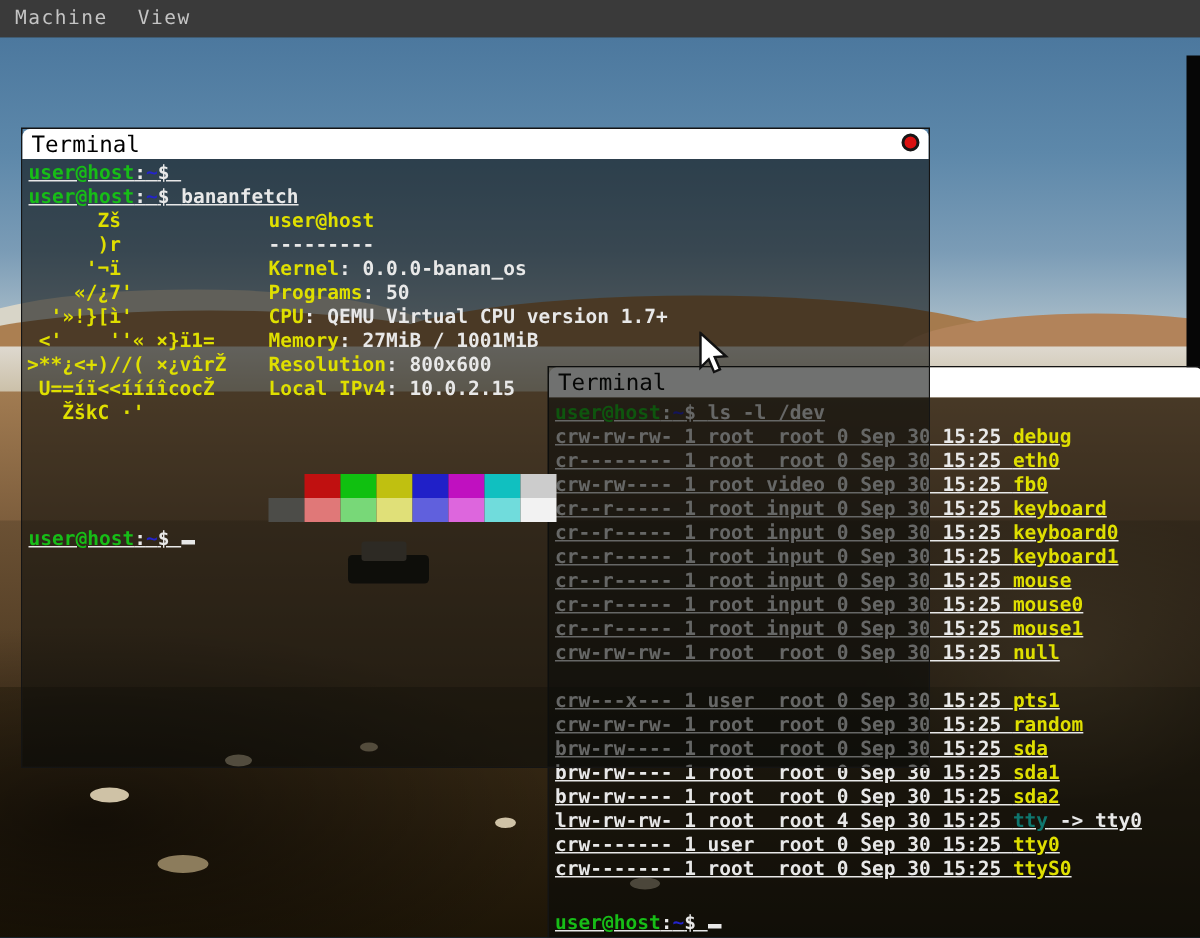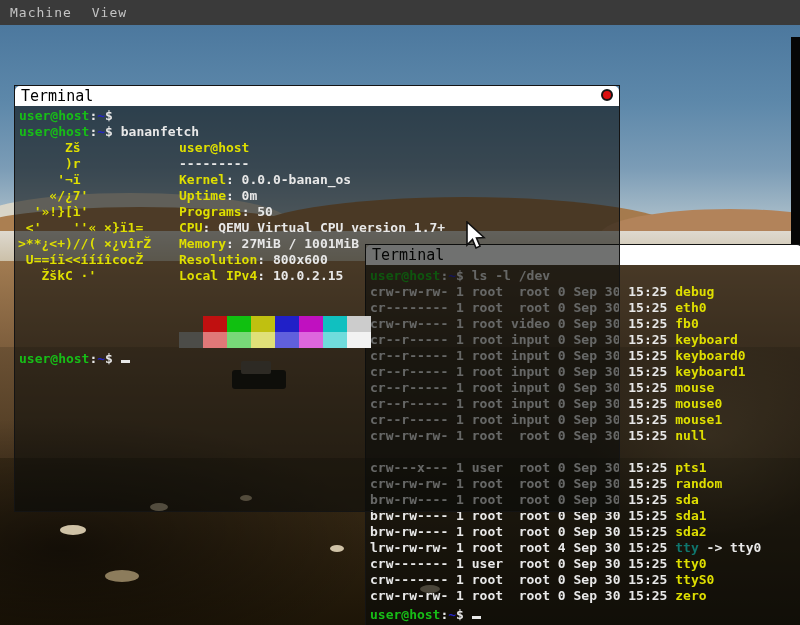--- a/index.html
+++ b/index.html
@@ -42,21 +42,21 @@
   .titlebar{height:20px;background:#ffffff;color:#000;font-size:15px;font-weight:normal;
             line-height:20px;padding:0 6px;border-radius:5px 5px 0 0;position:relative;}
   .closebtn{position:absolute;right:6px;top:3px;width:12px;height:12px;border-radius:50%;
             background:#da1010;border:2px solid #161616;box-sizing:border-box;}
   .term{position:relative;background:rgba(8,10,8,0.58);overflow:hidden;}
   .t1{left:14px;top:85px;width:604px;}
   .t1c{width:604px;height:405px;}
   .t2{left:365px;top:244px;width:436px;}
   .t2c{width:436px;height:360px;}
   .trow{position:absolute;left:4px;white-space:pre;font-size:13px;line-height:16px;
-        font-weight:bold;color:#e8e8e8;}
+        font-weight:bold;color:#e8e8e8;text-decoration:underline;}
   .c-green{color:#17bd17;} .c-white{color:#e8e8e8;} .c-blue{color:#2323cc;}
   .c-yellow{color:#dfdf00;} .c-cyan{color:#0f766e;}
   .art{position:absolute;left:3px;top:34px;margin:0;font-size:13px;line-height:16px;
        font-weight:bold;color:#dfdf00;white-space:pre;}
   .infobox{position:absolute;left:164px;top:34px;}
   .inforow{white-space:pre;font-size:13px;line-height:16px;font-weight:bold;}
   .palrow{position:absolute;left:164px;height:16px;display:flex;}
   .swatch{width:24px;height:16px;}
   .cursorbar{display:inline-block;width:9px;height:12px;border-bottom:3px solid #e8e8e8;}
   
@@ -112,21 +112,20 @@
         <div class="trow" style="top: 147px;"><span class="c-white">cr--r----- 1 root input 0 Sep 30 15:25 </span><span class="c-yellow">mouse1</span></div>
         <div class="trow" style="top: 163px;"><span class="c-white">crw-rw-rw- 1 root  root 0 Sep 30 15:25 </span><span class="c-yellow">null</span></div>
         <div class="trow" style="top: 195px;"><span class="c-white">crw---x--- 1 user  root 0 Sep 30 15:25 </span><span class="c-yellow">pts1</span></div>
         <div class="trow" style="top: 211px;"><span class="c-white">crw-rw-rw- 1 root  root 0 Sep 30 15:25 </span><span class="c-yellow">random</span></div>
         <div class="trow" style="top: 227px;"><span class="c-white">brw-rw---- 1 root  root 0 Sep 30 15:25 </span><span class="c-yellow">sda</span></div>
         <div class="trow" style="top: 243px;"><span class="c-white">brw-rw---- 1 root  root 0 Sep 30 15:25 </span><span class="c-yellow">sda1</span></div>
         <div class="trow" style="top: 259px;"><span class="c-white">brw-rw---- 1 root  root 0 Sep 30 15:25 </span><span class="c-yellow">sda2</span></div>
         <div class="trow" style="top: 275px;"><span class="c-white">lrw-rw-rw- 1 root  root 4 Sep 30 15:25 </span><span class="c-cyan">tty</span><span class="c-white"> -&gt; tty0</span></div>
         <div class="trow" style="top: 291px;"><span class="c-white">crw------- 1 user  root 0 Sep 30 15:25 </span><span class="c-yellow">tty0</span></div>
         <div class="trow" style="top: 307px;"><span class="c-white">crw------- 1 root  root 0 Sep 30 15:25 </span><span class="c-yellow">ttyS0</span></div>
-        <div class="trow" style="top: 323px;"><span class="c-white">crw-rw-rw- 1 root  root 0 Sep 30 15:25 </span><span class="c-yellow">zero</span></div>
         <div class="trow" style="top: 339px;"><span class="c-green">user@host</span><span class="c-white">:</span><span class="c-blue">~</span><span class="c-white">$ </span><span class="cursorbar"></span></div>
       </div>
   </div>
 
   <div class="window t1">
     <div class="titlebar">
       <span>Terminal</span>
       <span class="closebtn"></span>
     </div>
     <div class="term t1c" id="t1-content">
@@ -136,21 +135,20 @@
     «/¿7'
   '»!}[ì'
  &lt;'    ''« ×}ï1=
 &gt;**¿&lt;+)//( ×¿vîrŽ
  U==íï&lt;&lt;íííîcocŽ
    ŽškC ·'</pre>
       <div class="infobox" id="t1-info">
           <div class="inforow"><span class="c-yellow">user@host</span></div>
           <div class="inforow"><span class="c-white">---------</span></div>
           <div class="inforow"><span class="c-yellow">Kernel</span><span class="c-white">: 0.0.0-banan_os</span></div>
-          <div class="inforow"><span class="c-yellow">Uptime</span><span class="c-white">: 0m</span></div>
           <div class="inforow"><span class="c-yellow">Programs</span><span class="c-white">: 50</span></div>
           <div class="inforow"><span class="c-yellow">CPU</span><span class="c-white">: QEMU Virtual CPU version 1.7+</span></div>
           <div class="inforow"><span class="c-yellow">Memory</span><span class="c-white">: 27MiB / 1001MiB</span></div>
           <div class="inforow"><span class="c-yellow">Resolution</span><span class="c-white">: 800x600</span></div>
           <div class="inforow"><span class="c-yellow">Local IPv4</span><span class="c-white">: 10.0.2.15</span></div>
         </div>
     <div class="trow" style="top: 2px;"><span class="c-green">user@host</span><span class="c-white">:</span><span class="c-blue">~</span><span class="c-white">$ </span></div>
         <div class="trow" style="top: 18px;"><span class="c-green">user@host</span><span class="c-white">:</span><span class="c-blue">~</span><span class="c-white">$ </span><span class="c-white">bananfetch</span></div>
         <div class="palrow" style="top: 210px;">
           <div class="swatch" style="background: transparent;"></div>

